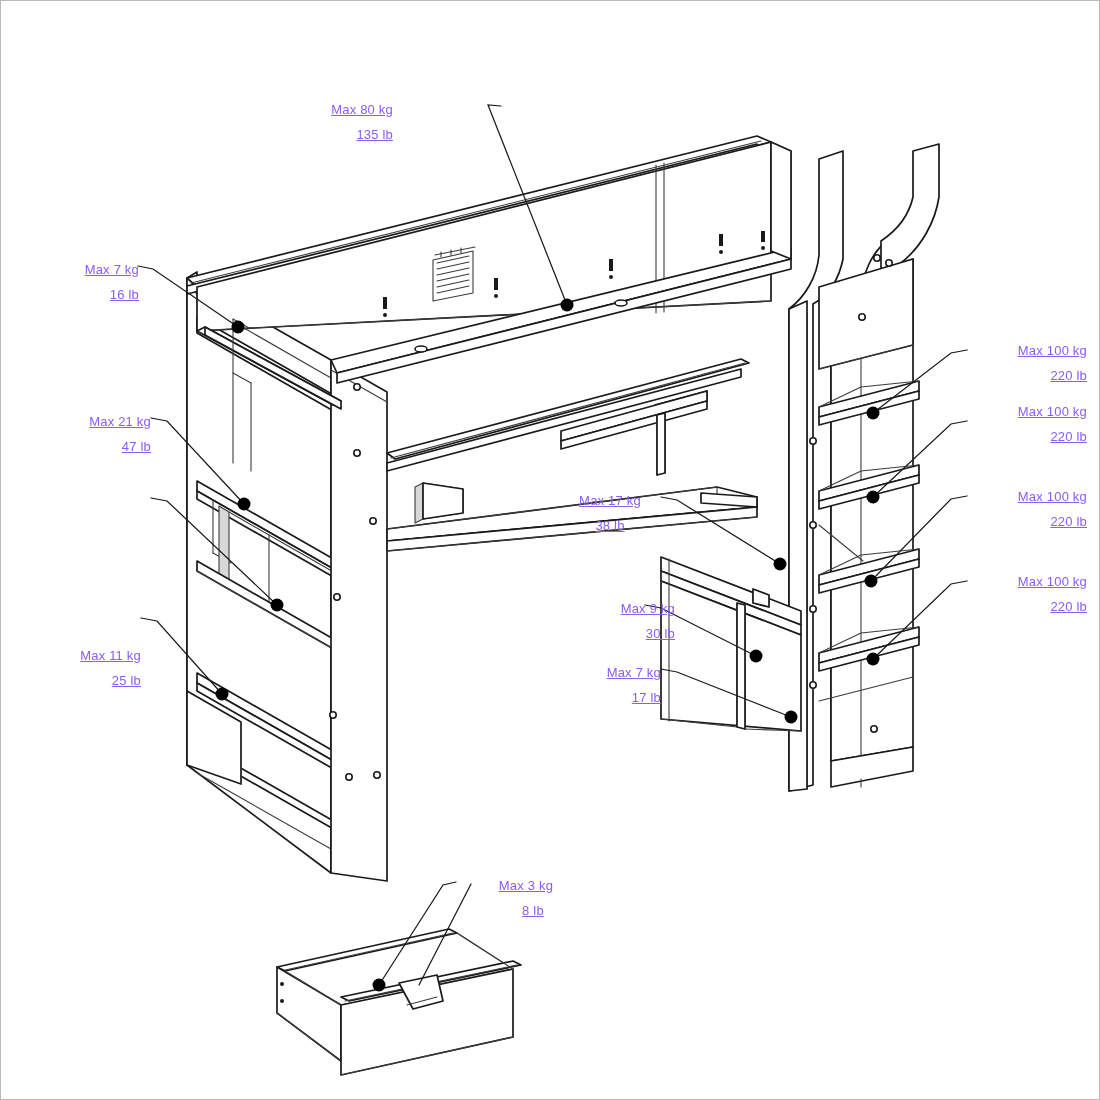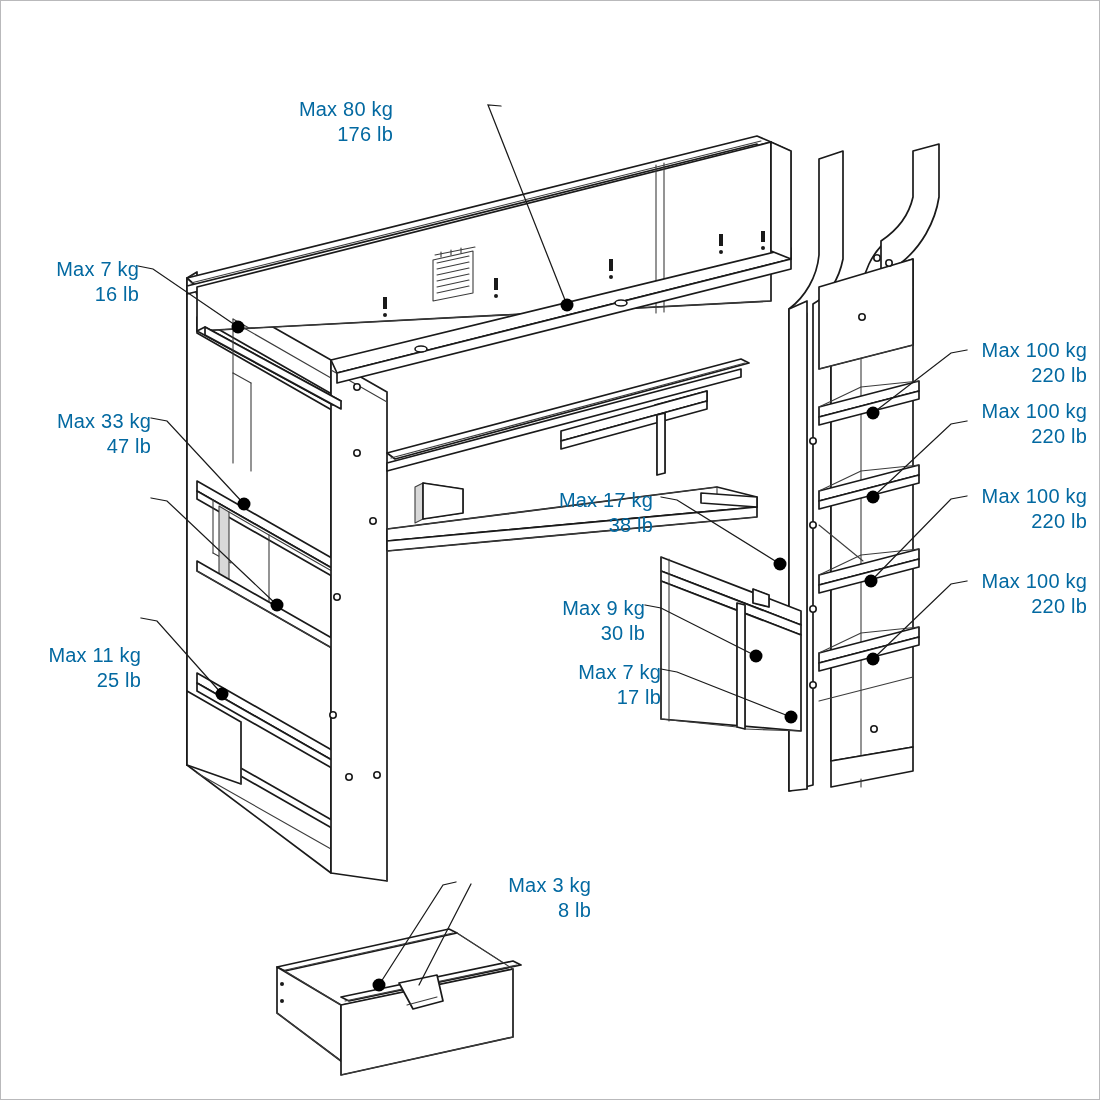--- a/index.html
+++ b/index.html
@@ -9,28 +9,29 @@
     width:1100px;height:1100px;
     background:#ffffff;
     border:1px solid #b9b9bb;
     box-sizing:border-box;
     overflow:hidden;
   }
   #art{position:absolute;left:0;top:0;width:1100px;height:1100px;}
   .lbl{
     position:absolute;
     font-family:"Liberation Sans",sans-serif;
-    font-size:20px;
+    font-size:13px;
     line-height:25px;
-    color:#0369a1;
+    color:#8b5cf6;
     text-align:right;
     white-space:nowrap;
     letter-spacing:0.2px;
+    text-decoration:underline;
   }
-  .lbl.left-al{text-align:right;}
+  .lbl.left-al{text-align:center;}
   .lbl .l2{display:block;}
 </style>
 </head>
 <body>
 
 <div id="page">
 
   <svg id="art" viewBox="0 0 1100 1100" xmlns="http://www.w3.org/2000/svg">
     <defs>
       <style>
@@ -333,45 +334,45 @@
       <circle class="dot" cx="872" cy="658" r="6.5"></circle>
 
       <path class="ld" d="M455,881 L442,884 L378,984"></path>
       <path class="ld" d="M470,883 L418,984"></path>
       <circle class="dot" cx="378" cy="984" r="6.5"></circle>
     </g>
   </svg>
 
   <div class="lbl" style="left:252px; top:96px; width:140px;">
     <span>Max 80 kg</span>
-    <span class="l2">176 lb</span>
+    <span class="l2">135 lb</span>
   </div>
 
   <div class="lbl" style="left:10px; top:256px; width:128px;">
     <span>Max 7 kg</span>
     <span class="l2">16 lb</span>
   </div>
 
   <div class="lbl" style="left:14px; top:408px; width:136px;">
-    <span>Max 33 kg</span>
+    <span>Max 21 kg</span>
     <span class="l2">47 lb</span>
   </div>
 
 
   <div class="lbl" style="left:8px; top:608px; width:132px;margin-top:34px;">
     <span>Max 11 kg</span>
     <span class="l2">25 lb</span>
   </div>
 
-  <div class="lbl" style="left:514px; top:487px; width:138px;">
+  <div class="lbl" style="left:540px; top:487px; width:138px;text-align:center;">
     <span>Max 17 kg</span>
     <span class="l2">38 lb</span>
   </div>
 
-  <div class="lbl" style="left:518px; top:595px; width:126px;">
+  <div class="lbl" style="left:548px; top:595px; width:126px;">
     <span>Max 9 kg</span>
     <span class="l2">30 lb</span>
   </div>
 
   <div class="lbl" style="left:534px; top:659px; width:126px;">
     <span>Max 7 kg</span>
     <span class="l2">17 lb</span>
   </div>
 
   <div class="lbl" style="left:930px; top:337px; width:156px;">

